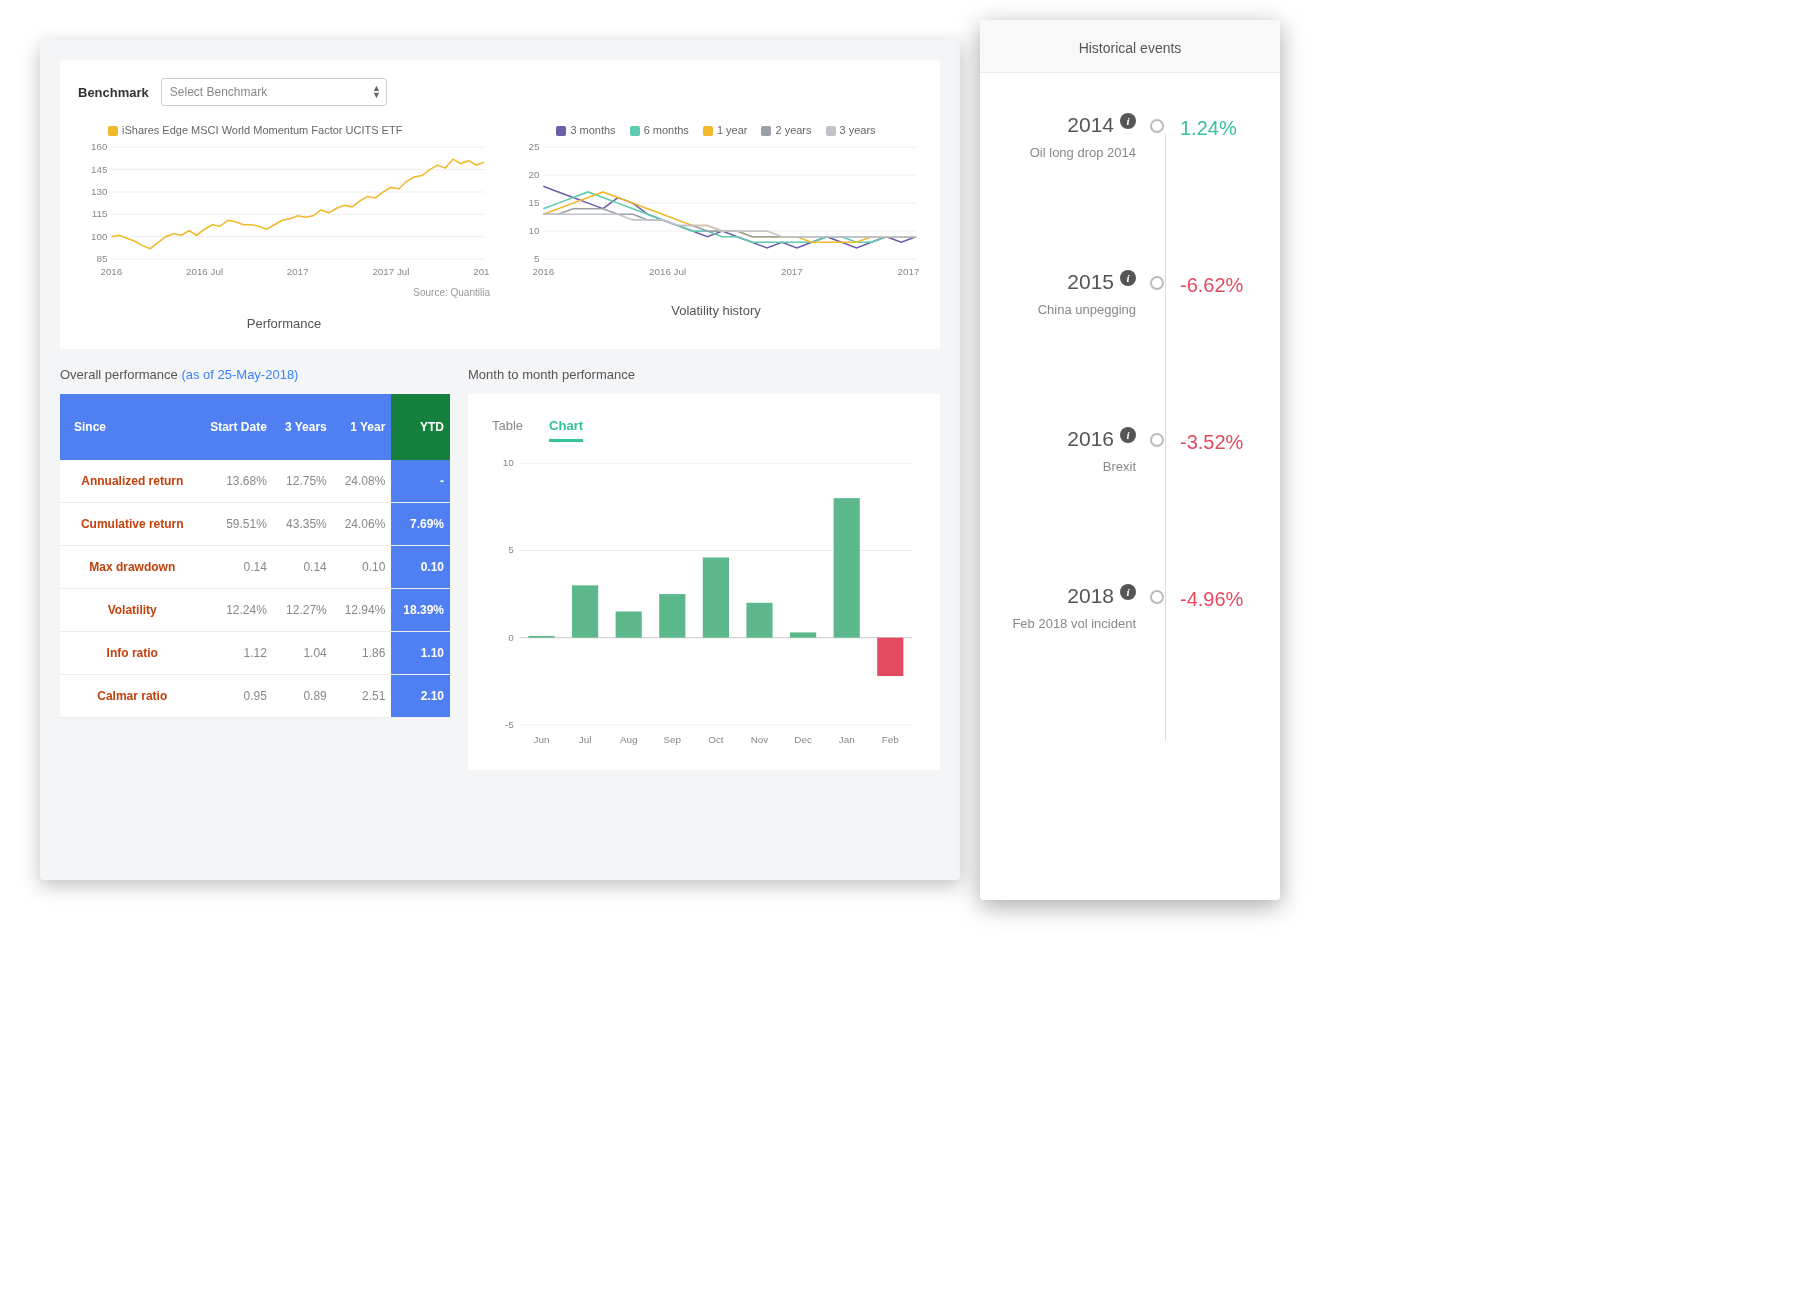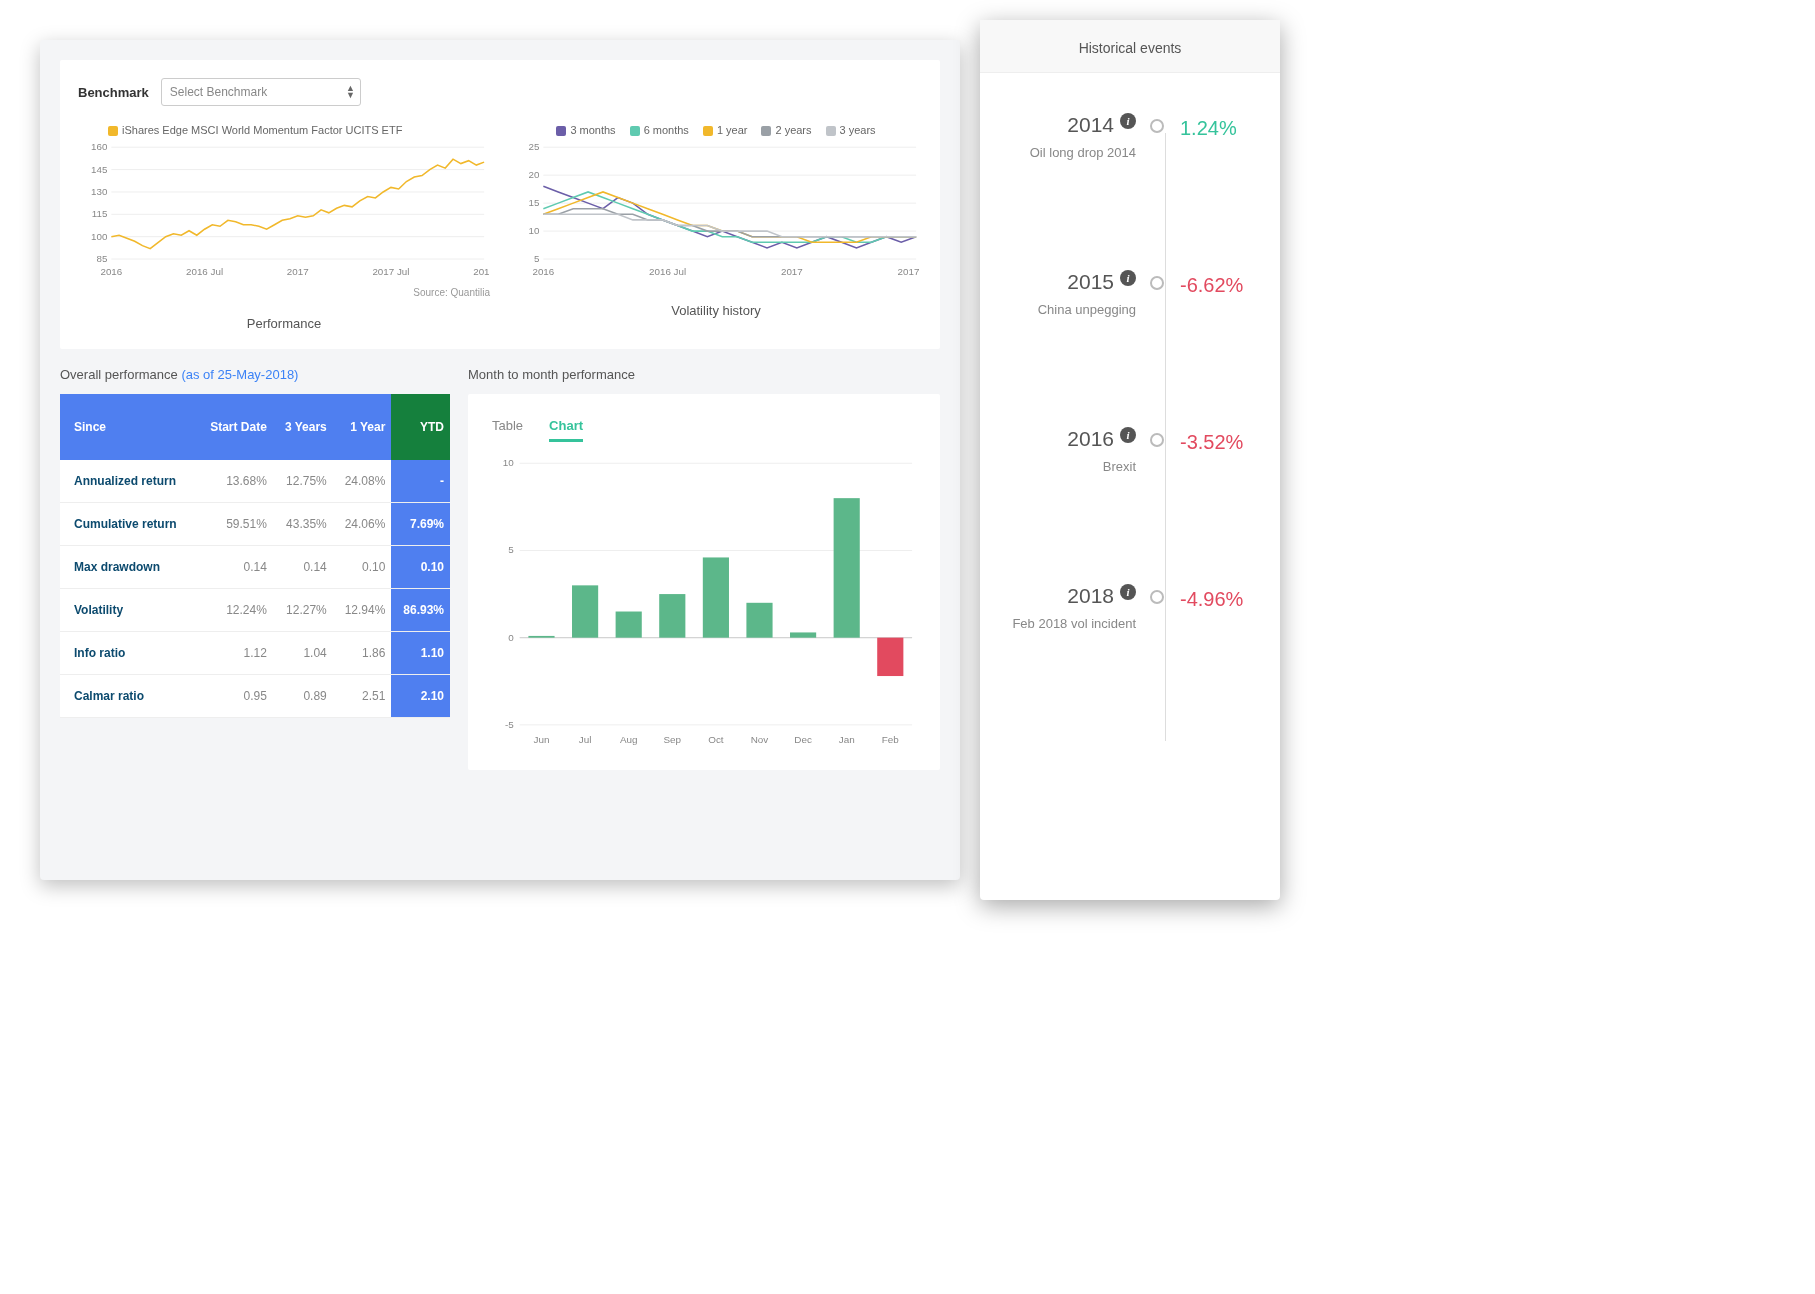--- a/index.html
+++ b/index.html
@@ -3,41 +3,41 @@
 <meta charset="utf-8">
 <style>
 * { box-sizing: border-box; margin: 0; padding: 0; }
 body { font-family: -apple-system, BlinkMacSystemFont, "Segoe UI", Arial, sans-serif; background: #fff; padding: 20px; }
 .stage { position: relative; width: 1280px; height: 900px; }
 .main-panel { position: absolute; left: 20px; top: 20px; width: 920px; height: 840px; background: #f4f5f7; border-radius: 4px; box-shadow: 0 6px 20px rgba(0,0,0,0.25); padding: 20px; }
 .card { background: #fff; border-radius: 2px; padding: 18px; }
 .top-card { margin-bottom: 18px; }
 .bench-row { display: flex; align-items: center; gap: 12px; margin-bottom: 18px; font-size: 13px; color: #333; }
 .bench-row label { font-weight: 600; }
-.select-wrap { position: relative; width: 200px; }
+.select-wrap { position: relative; width: 226px; }
 .select-wrap select { width: 100%; padding: 6px 22px 6px 8px; border: 1px solid #ccc; border-radius: 3px; font-size: 12px; color: #888; background: #fff; appearance: none; }
 .select-arrows { position: absolute; right: 6px; top: 50%; transform: translateY(-50%); font-size: 9px; color: #666; display: flex; flex-direction: column; line-height: 7px; pointer-events: none; }
 .charts-row { display: flex; gap: 20px; }
 .chart-col { flex: 1; }
 .chart-area { position: relative; height: 145px; }
 .chart-legend { font-size: 11px; color: #666; display: flex; gap: 14px; flex-wrap: wrap; margin-bottom: 4px; justify-content: center; }
 .legsw { display: inline-block; width: 10px; height: 10px; border-radius: 2px; margin-right: 4px; vertical-align: middle; }
 .chart-source { text-align: right; font-size: 10px; color: #999; margin-top: 2px; }
 .chart-title { text-align: center; font-size: 13px; color: #555; margin-top: 18px; }
 .bottom-row { display: flex; gap: 18px; }
 .bottom-left { width: 390px; }
 .bottom-right { flex: 1; }
 .sect-title { font-size: 13px; color: #555; margin-bottom: 12px; }
 .sect-title .asof { color: #3b82f6; }
 .perf-table { width: 100%; border-collapse: collapse; font-size: 12px; }
 .perf-table th { background: #4f7ff0; color: #fff; font-weight: 700; padding: 26px 6px; text-align: right; font-size: 12px; }
 .perf-table th:first-child { text-align: left; padding-left: 14px; }
 .perf-table th.ytd { background: #15803d; }
 .perf-table td { padding: 14px 6px; border-bottom: 1px solid #eee; text-align: right; color: #888; }
-.perf-table td:first-child { text-align: left; color: #0c4a6e; font-weight: 600; padding-left: 14px; }
+.perf-table td:first-child { text-align: center; color: #c2410c; font-weight: 600; padding-left: 14px; }
 .perf-table td.ytd { background: #4f7ff0; color: #fff; font-weight: 600; }
 .tabs { display: flex; gap: 26px; font-size: 13px; margin-bottom: 10px; padding-left: 6px; }
 .tab { color: #888; padding: 6px 0; cursor: pointer; }
 .tab.active { color: #35c39b; border-bottom: 3px solid #35c39b; font-weight: 600; }
 .bar-chart-wrap { height: 300px; position: relative; }
 svg { display: block; }
 .side-panel { position: absolute; right: 20px; top: 0; width: 300px; height: 880px; background: #fff; border-radius: 4px; box-shadow: 0 6px 24px rgba(0,0,0,0.35); }
 .side-header { text-align: center; padding: 20px 0 16px; font-size: 14px; color: #555; border-bottom: 1px solid #eee; background: #f8f8f8; }
 .events { position: relative; padding: 40px 20px; }
 .events .vline { position: absolute; left: 185px; top: 60px; bottom: 40px; width: 1px; background: #ddd; }
@@ -167,21 +167,21 @@
                   <td>0.14</td>
                   <td>0.14</td>
                   <td>0.10</td>
                   <td class="ytd">0.10</td>
                 </tr>
                 <tr>
                   <td>Volatility</td>
                   <td>12.24%</td>
                   <td>12.27%</td>
                   <td>12.94%</td>
-                  <td class="ytd">86.93%</td>
+                  <td class="ytd">18.39%</td>
                 </tr>
                 <tr>
                   <td>Info ratio</td>
                   <td>1.12</td>
                   <td>1.04</td>
                   <td>1.86</td>
                   <td class="ytd">1.10</td>
                 </tr>
                 <tr>
                   <td>Calmar ratio</td>

